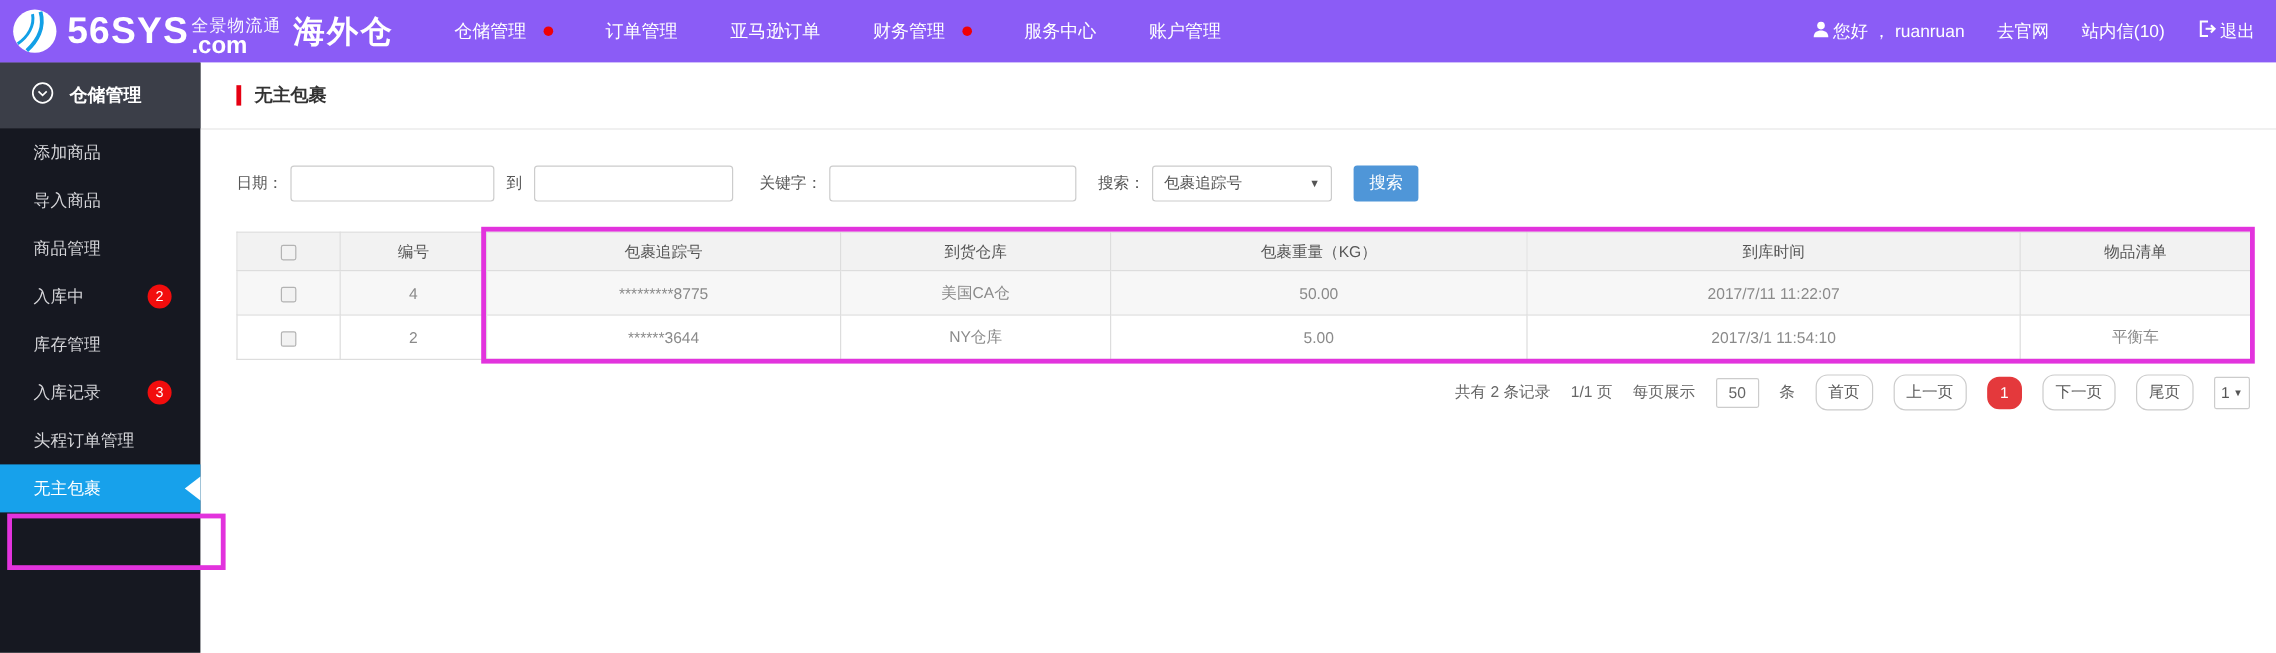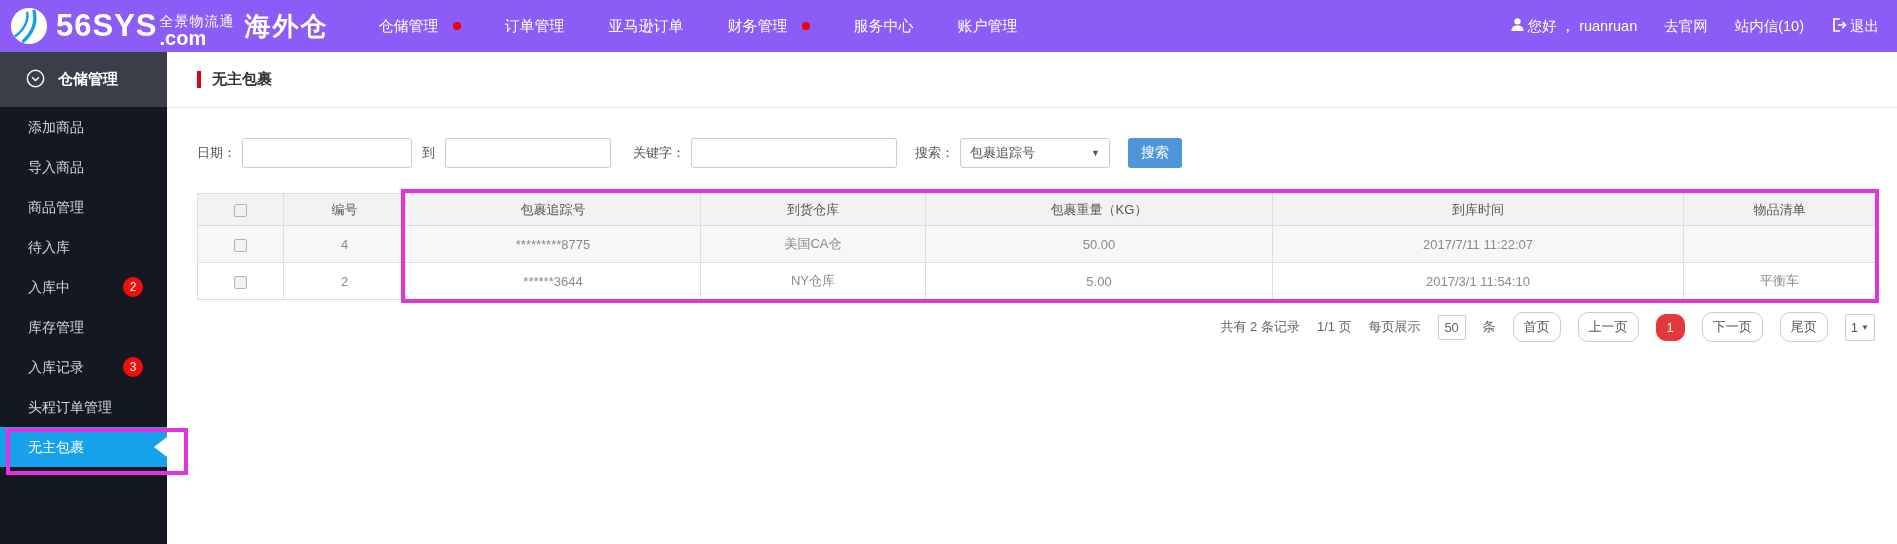--- a/index.html
+++ b/index.html
@@ -72,21 +72,21 @@
   .grid tr.r0 td { background:#f7f7f7; }
   .grid tr.r1 td { background:#fff; }
   input.cb { appearance:none; -webkit-appearance:none; width:13px; height:13px;
              border:1px solid #b3b3b3; border-radius:2px; background:#f2f2f2;
              vertical-align:middle; cursor:pointer; }
 
   
   .pager { display:flex; align-items:center; justify-content:flex-end; gap:17px;
            margin:12px 22px 0 0; font-size:13px; color:#666; }
   .pager .ptxt { white-space:nowrap; }
-  .pp-input { width:28px; height:25px; border:1px solid #ccc; border-radius:2px;
+  .pp-input { width:36px; height:25px; border:1px solid #ccc; border-radius:2px;
               text-align:center; font-size:13px; color:#666; outline:none; }
   .pbtn { border:1px solid #ccc; background:#fff; border-radius:10px; padding:5px 10px;
           font-size:13px; color:#555; cursor:pointer; font-family:inherit; white-space:nowrap; }
   .pbtn.current { background:#e4393c; border-color:#e4393c; color:#fff; }
   .jumpbox { border:1px solid #ccc; border-radius:2px; height:27px; padding:0 5px;
              display:flex; align-items:center; gap:3px; font-size:13px; color:#555;
              cursor:pointer; background:#fff; }
   .jumpbox .arrow { font-size:8px; }
 
   
@@ -171,21 +171,20 @@
       <svg width="19" height="19" viewBox="0 0 20 20">
         <circle cx="10" cy="10" r="8.6" stroke="#fff" stroke-width="1.5" fill="none"></circle>
         <path d="M6.4 8.6 L10 12 L13.6 8.6" stroke="#fff" stroke-width="1.5" fill="none"></path>
       </svg>
     </span>
     <span>仓储管理</span>
   </div>
   <div class="side-item"><span>添加商品</span></div>
   <div class="side-item"><span>导入商品</span></div>
   <div class="side-item"><span>商品管理</span></div>
-  <div class="side-item"><span>待入库</span></div>
   <div class="side-item">
     <span>入库中</span>
     <span class="badge">2</span>
   </div>
   <div class="side-item"><span>库存管理</span></div>
   <div class="side-item">
     <span>入库记录</span>
     <span class="badge">3</span>
   </div>
   <div class="side-item"><span>头程订单管理</span></div>

